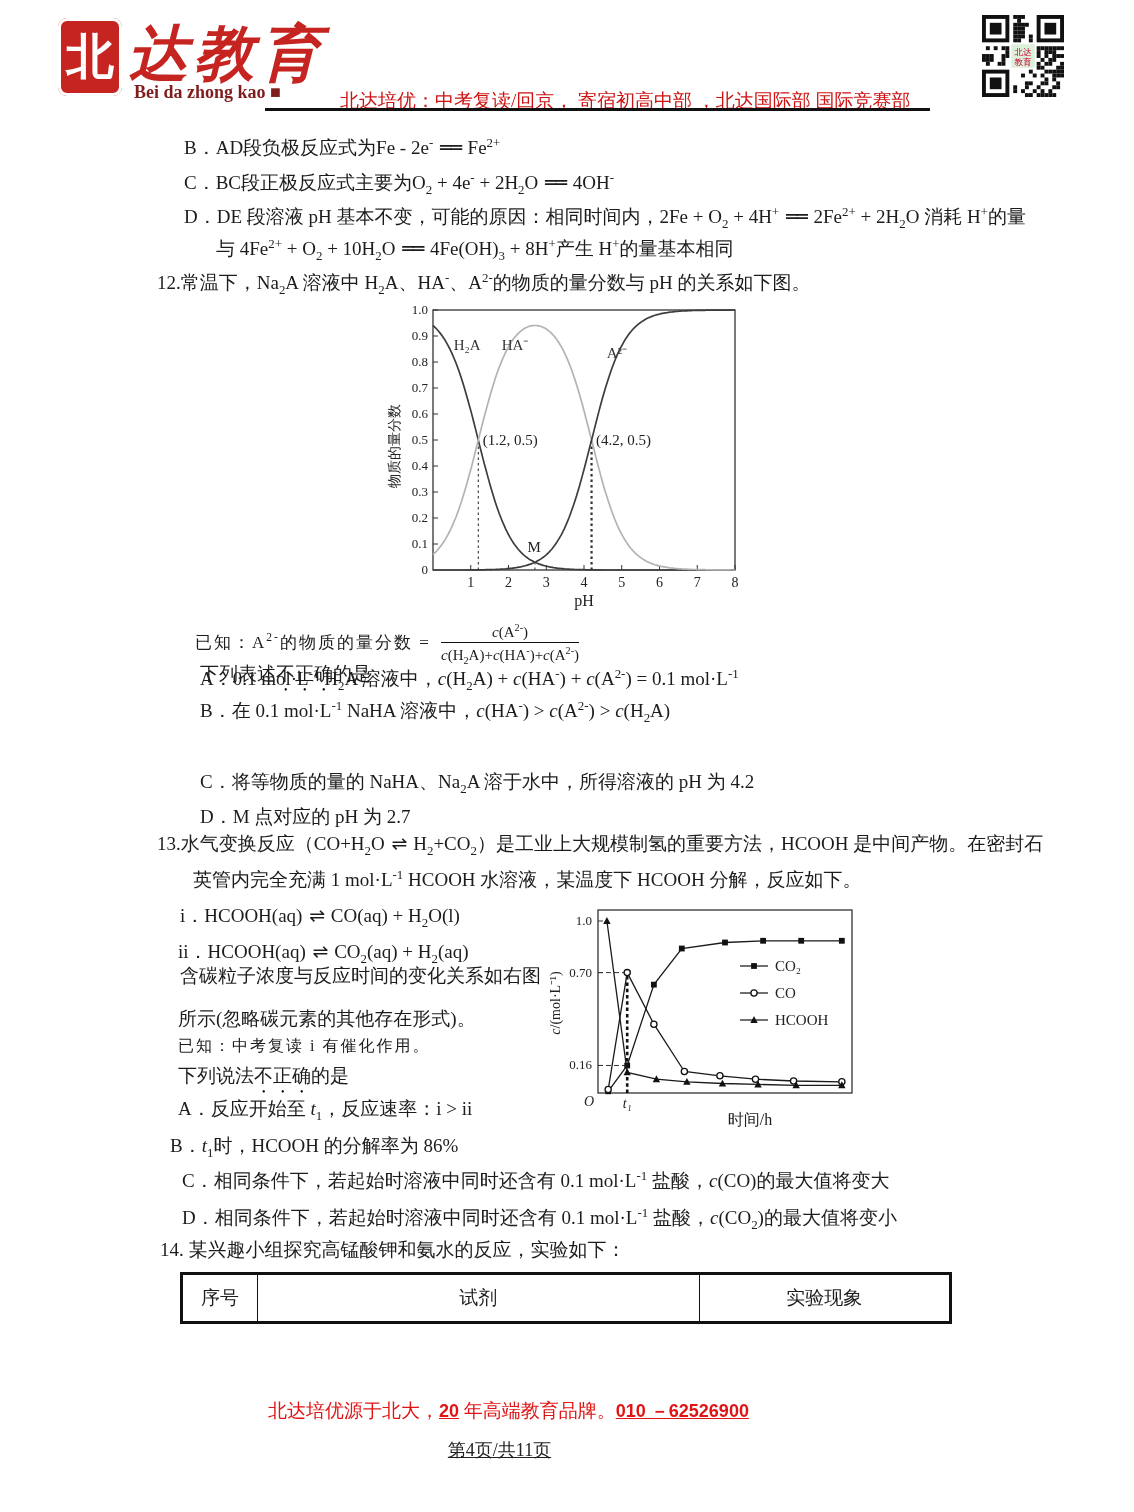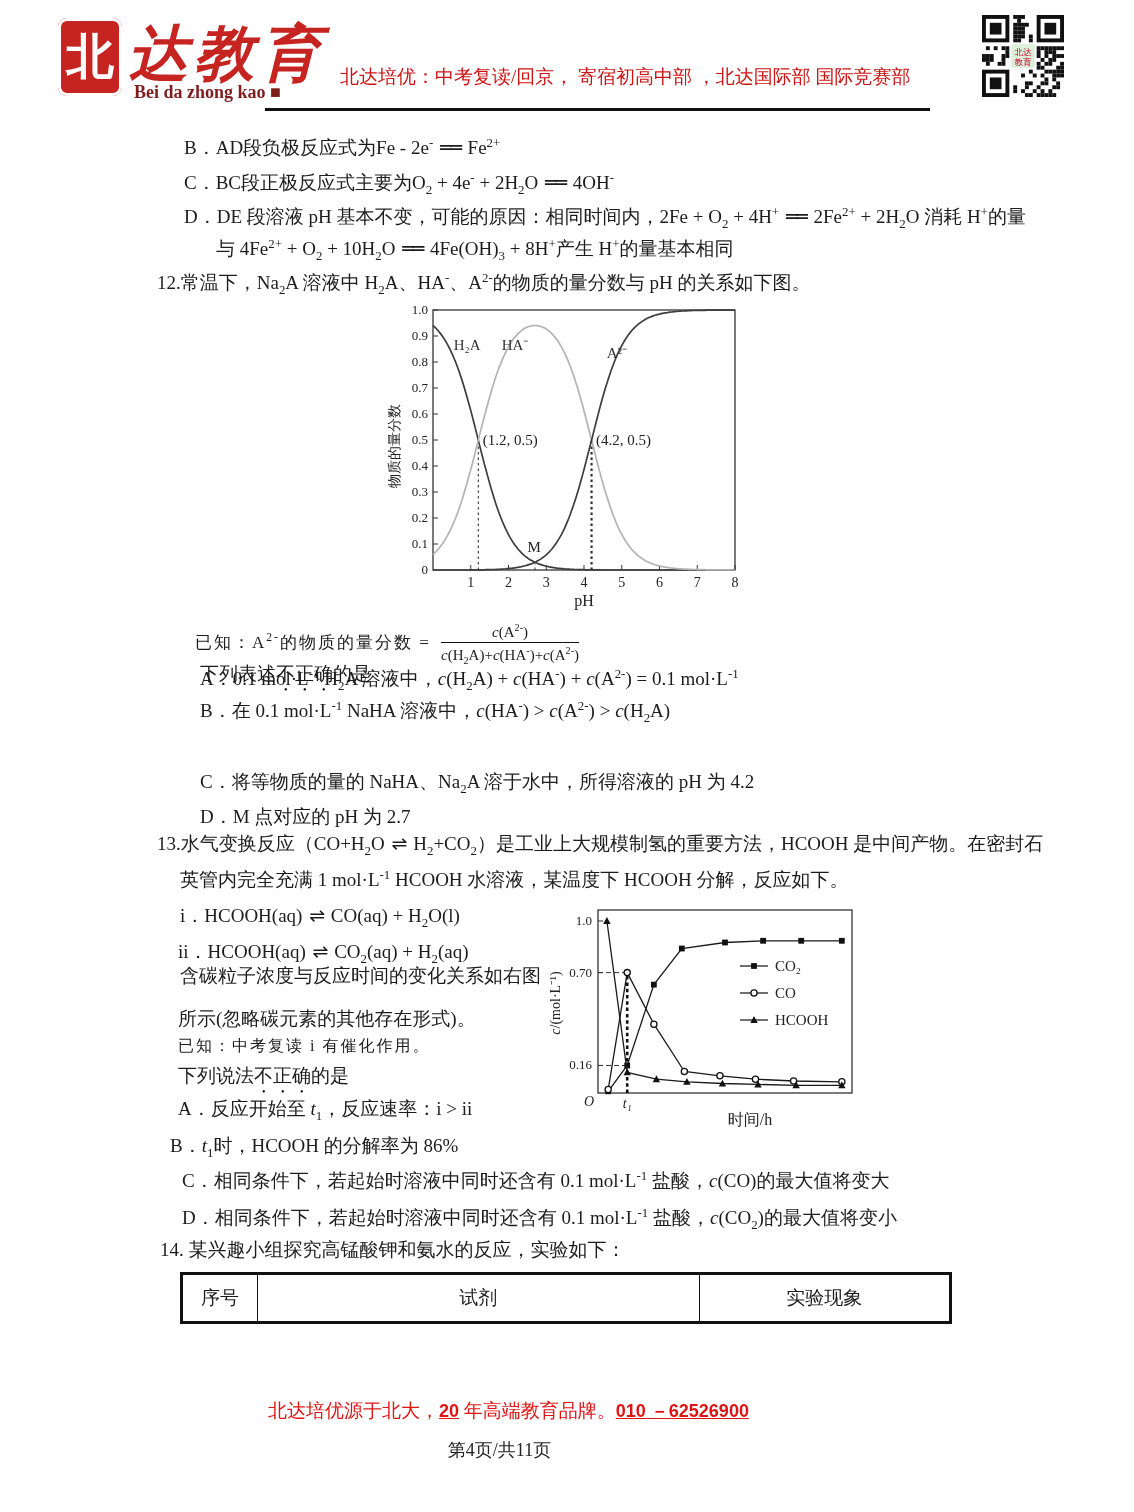--- a/index.html
+++ b/index.html
@@ -11,39 +11,39 @@
   .deq,.req{font-family:"DejaVu Sans",sans-serif;letter-spacing:-1px;padding:0 2px;}
   .emph{-webkit-text-emphasis:filled dot #000;text-emphasis:filled dot #000;
         -webkit-text-emphasis-position:under left;text-emphasis-position:under left;}
   
   .seal{left:58px;top:18px;width:64px;height:78px;background:#c62420;border-radius:9px;
         box-shadow:0 0 0 3px #fff inset;display:flex;align-items:center;justify-content:center;}
   .seal span{color:#fff;font-size:48px;font-weight:bold;font-family:"Liberation Serif",serif;}
   .brandname{left:128px;top:14px;font-size:60px;font-weight:bold;font-style:italic;
         color:#c62420;letter-spacing:6px;font-family:"Liberation Serif",serif;}
   .brandsub{left:134px;top:82px;font-size:18px;font-weight:bold;color:#7f1d1d;}
-  .tagline{left:340px;top:64px;font-size:19px;color:#cc1212;font-weight:500;}
+  .tagline{left:340px;top:88px;font-size:19px;color:#cc1212;font-weight:500;}
   .hdivider{left:265px;top:108px;width:665px;height:3px;background:#111;}
   .qr{left:982px;top:12px;width:82px;height:88px;}
   
   .kai{letter-spacing:2px;font-size:17px;}
   .frac{display:inline-block;text-align:center;vertical-align:middle;font-size:15px;letter-spacing:0;margin-left:4px;}
   .frac .num{padding:0 8px 1px 8px;border-bottom:1.4px solid #111;}
   .frac .den{padding-top:2px;}
   
   .chart{position:absolute;}
   
   .etable{left:180px;top:1272px;width:772px;border-collapse:collapse;position:absolute;}
   .etable td{border:1px solid #111;font-size:19px;text-align:center;height:44px;}
   .etable{border:3px solid #111;}
   .etable td.c1{width:73px;} .etable td.c2{width:447px;} .etable td.c3{width:252px;}
   
   .footer1{left:268px;top:1398px;font-size:19px;color:#e01414;}
   .footer1 b{font-family:"Liberation Sans",sans-serif;font-size:18px;text-decoration:underline;}
-  .footer2{left:0;top:1438px;width:999px;text-align:center;font-size:18px;color:#222;}
+  .footer2{left:0;top:1438px;width:999px;text-align:center;font-size:18px;color:#222;text-decoration:underline;}
 </style>
 </head>
 <body>
 
 <div class="page">
 
   <div class="abs seal">
     <span>北</span>
   </div>
   <div class="abs brandname">达教育</div>
@@ -232,21 +232,21 @@
     <span>已知：A<sup>2-</sup>的物质的量分数 =</span>
     <span class="frac"><span class="num" style="display:block"><i>c</i>(A<sup>2-</sup>)</span><span class="den" style="display:block"><i>c</i>(H<sub>2</sub>A)+<i>c</i>(HA<sup>-</sup>)+<i>c</i>(A<sup>2-</sup>)</span></span>
   </div>
   <div class="abs line" style="left:200px;top:662px">下列表述<span class="emph">不正确</span>的是</div>
   <div class="abs line" style="left:200px;top:666px">A．0.1 mol·L<sup>-1</sup> H<sub>2</sub>A 溶液中，<i>c</i>(H<sub>2</sub>A) + <i>c</i>(HA<sup>-</sup>) + <i>c</i>(A<sup>2-</sup>) = 0.1 mol·L<sup>-1</sup></div>
   <div class="abs line" style="left:200px;top:698px">B．在 0.1 mol·L<sup>-1</sup> NaHA 溶液中，<i>c</i>(HA<sup>-</sup>) &gt; <i>c</i>(A<sup>2-</sup>) &gt; <i>c</i>(H<sub>2</sub>A)</div>
   <div class="abs line" style="left:200px;top:770px">C．将等物质的量的 NaHA、Na<sub>2</sub>A 溶于水中，所得溶液的 pH 为 4.2</div>
   <div class="abs line" style="left:200px;top:805px">D．M 点对应的 pH 为 2.7</div>
 
   <div class="abs line" style="left:157px;top:832px">13.水气变换反应（CO+H<sub>2</sub>O <span class="req">⇌</span> H<sub>2</sub>+CO<sub>2</sub>）是工业上大规模制氢的重要方法，HCOOH 是中间产物。在密封石</div>
-  <div class="abs line" style="left:180px;top:867px">英管内完全充满 1 mol·L<sup>-1</sup> HCOOH 水溶液，某温度下 HCOOH 分解，反应如下。</div>
+  <div class="abs line" style="left:193px;top:867px">英管内完全充满 1 mol·L<sup>-1</sup> HCOOH 水溶液，某温度下 HCOOH 分解，反应如下。</div>
   <div class="abs line" style="left:180px;top:904px">i．HCOOH(aq) <span class="req">⇌</span> CO(aq) + H<sub>2</sub>O(l)</div>
   <div class="abs line" style="left:178px;top:940px">ii．HCOOH(aq) <span class="req">⇌</span> CO<sub>2</sub>(aq) + H<sub>2</sub>(aq)</div>
   <div class="abs line" style="left:180px;top:964px">含碳粒子浓度与反应时间的变化关系如右图</div>
   <div class="abs line" style="left:178px;top:1007px">所示(忽略碳元素的其他存在形式)。</div>
   <div class="abs kai" style="left:178px;top:1036px;font-size:16px">已知：中考复读 i 有催化作用。</div>
   <div class="abs line" style="left:178px;top:1064px">下列说法<span class="emph">不正确</span>的是</div>
   <div class="abs line" style="left:178px;top:1097px">A．反应开始至 <i>t</i><sub>1</sub>，反应速率：i &gt; ii</div>
   <div class="abs line" style="left:170px;top:1134px">B．<i>t</i><sub>1</sub>时，HCOOH 的分解率为 86%</div>
   <div class="abs line" style="left:182px;top:1168px">C．相同条件下，若起始时溶液中同时还含有 0.1 mol·L<sup>-1</sup> 盐酸，<i>c</i>(CO)的最大值将变大</div>
   <div class="abs line" style="left:182px;top:1205px">D．相同条件下，若起始时溶液中同时还含有 0.1 mol·L<sup>-1</sup> 盐酸，<i>c</i>(CO<sub>2</sub>)的最大值将变小</div>

